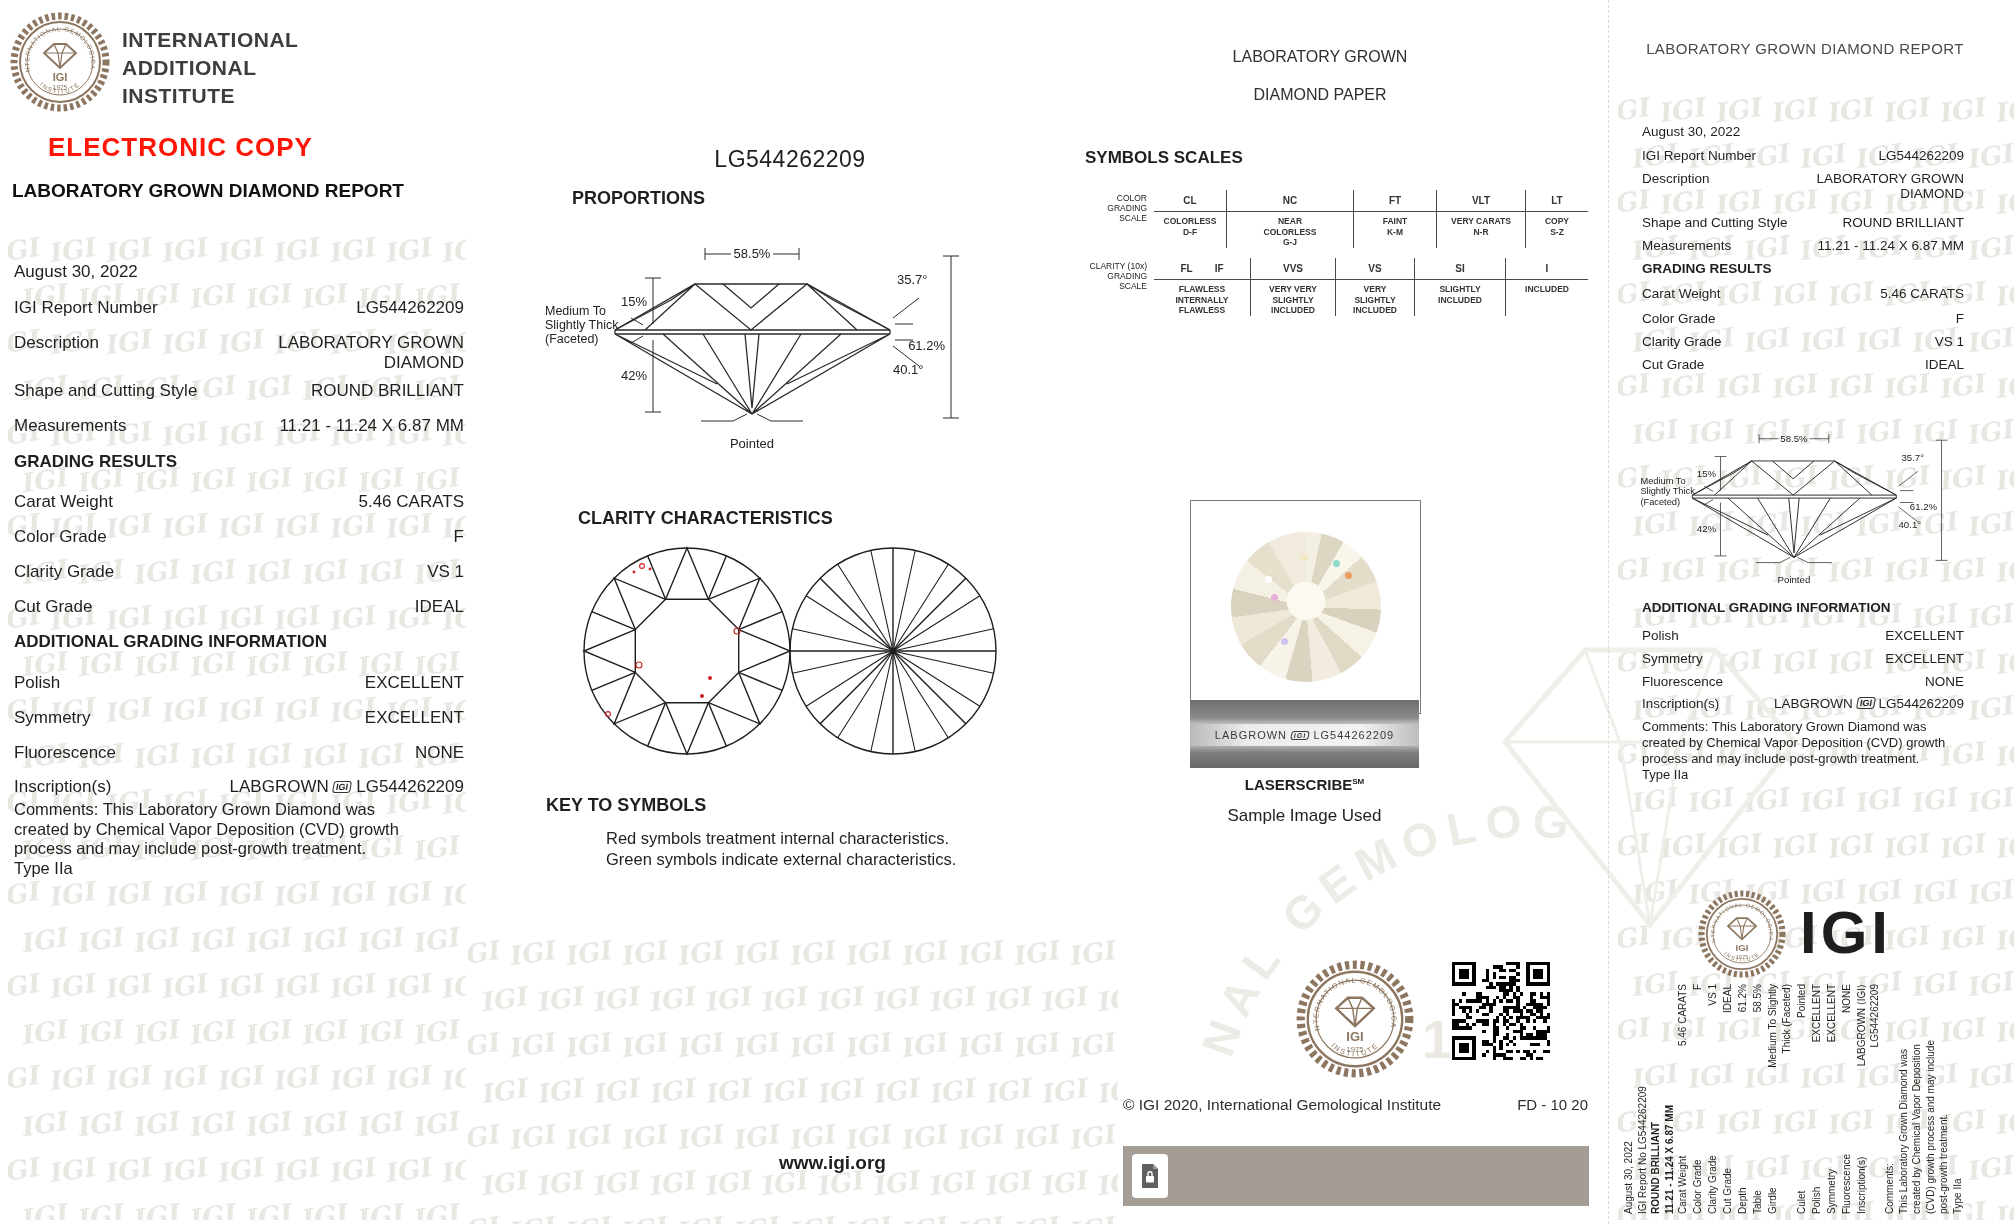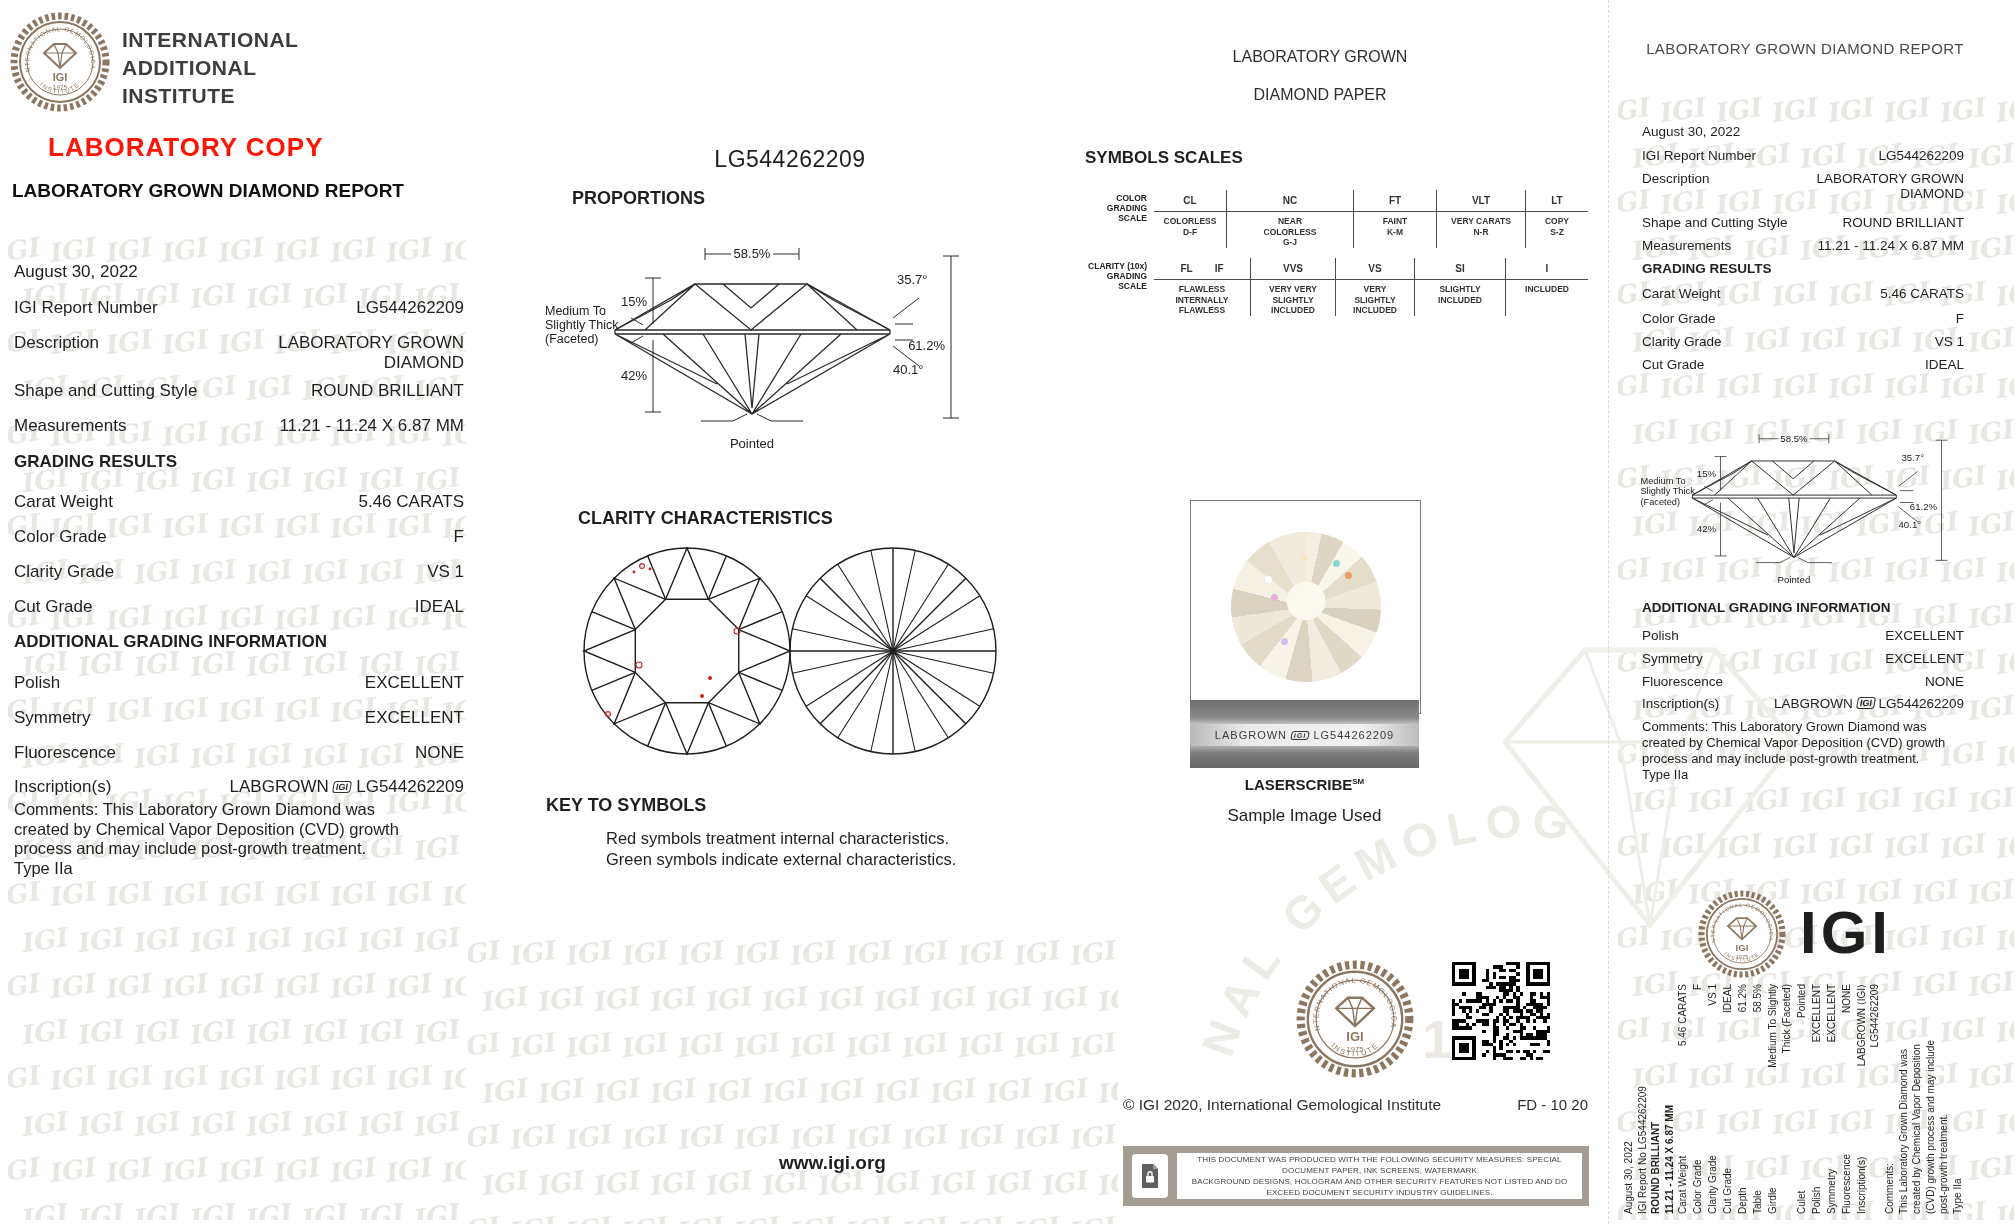--- a/index.html
+++ b/index.html
@@ -23,21 +23,21 @@
   .comments{font-size:16.5px;line-height:19.5px;z-index:2;}
   .igimark{display:inline-block;font-size:9px;font-weight:bold;border:1.2px solid #333;
            border-radius:3px;padding:0 2px;transform:skewX(-10deg);vertical-align:2px;}
   
   .certnum{font-size:23px;letter-spacing:.5px;text-align:center;}
   .sechead{font-size:18px;font-weight:bold;}
   .keyline{font-size:16.5px;line-height:21px;}
   .website{font-size:19px;font-weight:bold;}
   
   .scale{position:absolute;left:1083px;width:505px;display:flex;z-index:2;}
-  .scale-label{width:75px;font-size:8.5px;font-weight:bold;text-align:right;padding-right:7px;
+  .scale-label{width:75px;font-size:8.5px;font-weight:normal;text-align:right;padding-right:7px;
                line-height:10px;padding-top:3px;color:#222;}
   .scale-cols{display:flex;}
   .scol{border-right:1.5px solid #4a4a4a;}
   .scol:last-child{border-right:none;}
   .scol .code{font-size:10px;font-weight:bold;text-align:center;height:21px;line-height:21px;
               border-bottom:1.5px solid #4a4a4a;color:#333;white-space:pre;}
   .scol .name{font-size:8.5px;font-weight:bold;text-align:center;line-height:10.5px;
               padding-top:4px;color:#333;}
   
   .photobox{position:absolute;left:1190px;top:500px;width:229px;height:212px;background:#fff;
@@ -598,21 +598,21 @@
 <svg class="abs" style="left:10px;top:12px;z-index:2" width="100" height="100" viewBox="0 0 100 100">
     <use href="#sealg"></use>
   </svg>
 
 <div class="abs brandname" style="left:122px;top:26px;z-index:2">
   <div>INTERNATIONAL</div>
   <div>ADDITIONAL</div>
   <div>INSTITUTE</div>
 </div>
 
-<div class="abs ecopy" style="left:48px;top:132px;z-index:2">LABORATORY COPY</div>
+<div class="abs ecopy" style="left:48px;top:132px;z-index:2">ELECTRONIC COPY</div>
 
 <div class="abs rpt-title" style="left:12px;top:180px;z-index:2">LABORATORY GROWN DIAMOND REPORT</div>
 
 <div class="lrow" style="top:262px">
   <span class="lbl">August 30, 2022</span>
 </div>
 <div class="lrow" style="top:298px">
   <span class="lbl">IGI Report Number</span>
   <span class="val">LG544262209</span>
 </div>
@@ -1120,22 +1120,20 @@
 
 <div class="secbar">
   <div class="icon">
     <svg width="24" height="30" viewBox="0 0 24 28">
       <path d="M4 2 h11 l5 5 v19 h-16 z" fill="#5f5f5f"></path>
       <path d="M15 2 l5 5 h-5 z" fill="#9c9c9c"></path>
       <rect x="8" y="14" width="8" height="6.5" rx="1" fill="#ffffff"></rect>
       <path d="M10 14 v-2.2 a2 2 0 0 1 4 0 V14" stroke="#ffffff" stroke-width="1.4" fill="none"></path>
     </svg>
   </div>
-  <div class="sectext pre">THIS DOCUMENT WAS PRODUCED WITH THE FOLLOWING SECURITY MEASURES:  SPECIAL DOCUMENT PAPER, INK SCREENS, WATERMARK
-BACKGROUND DESIGNS, HOLOGRAM AND OTHER SECURITY FEATURES NOT LISTED AND DO EXCEED DOCUMENT SECURITY INDUSTRY GUIDELINES.</div>
 </div>
 
 <div class="stub-sep"></div>
 
 <div class="abs stub-title" style="left:1640px;top:40px;width:330px;z-index:2">LABORATORY GROWN DIAMOND REPORT</div>
 
 <div class="srow" style="top:124px">
   <span>August 30, 2022</span>
 </div>
 <div class="srow" style="top:148px">

